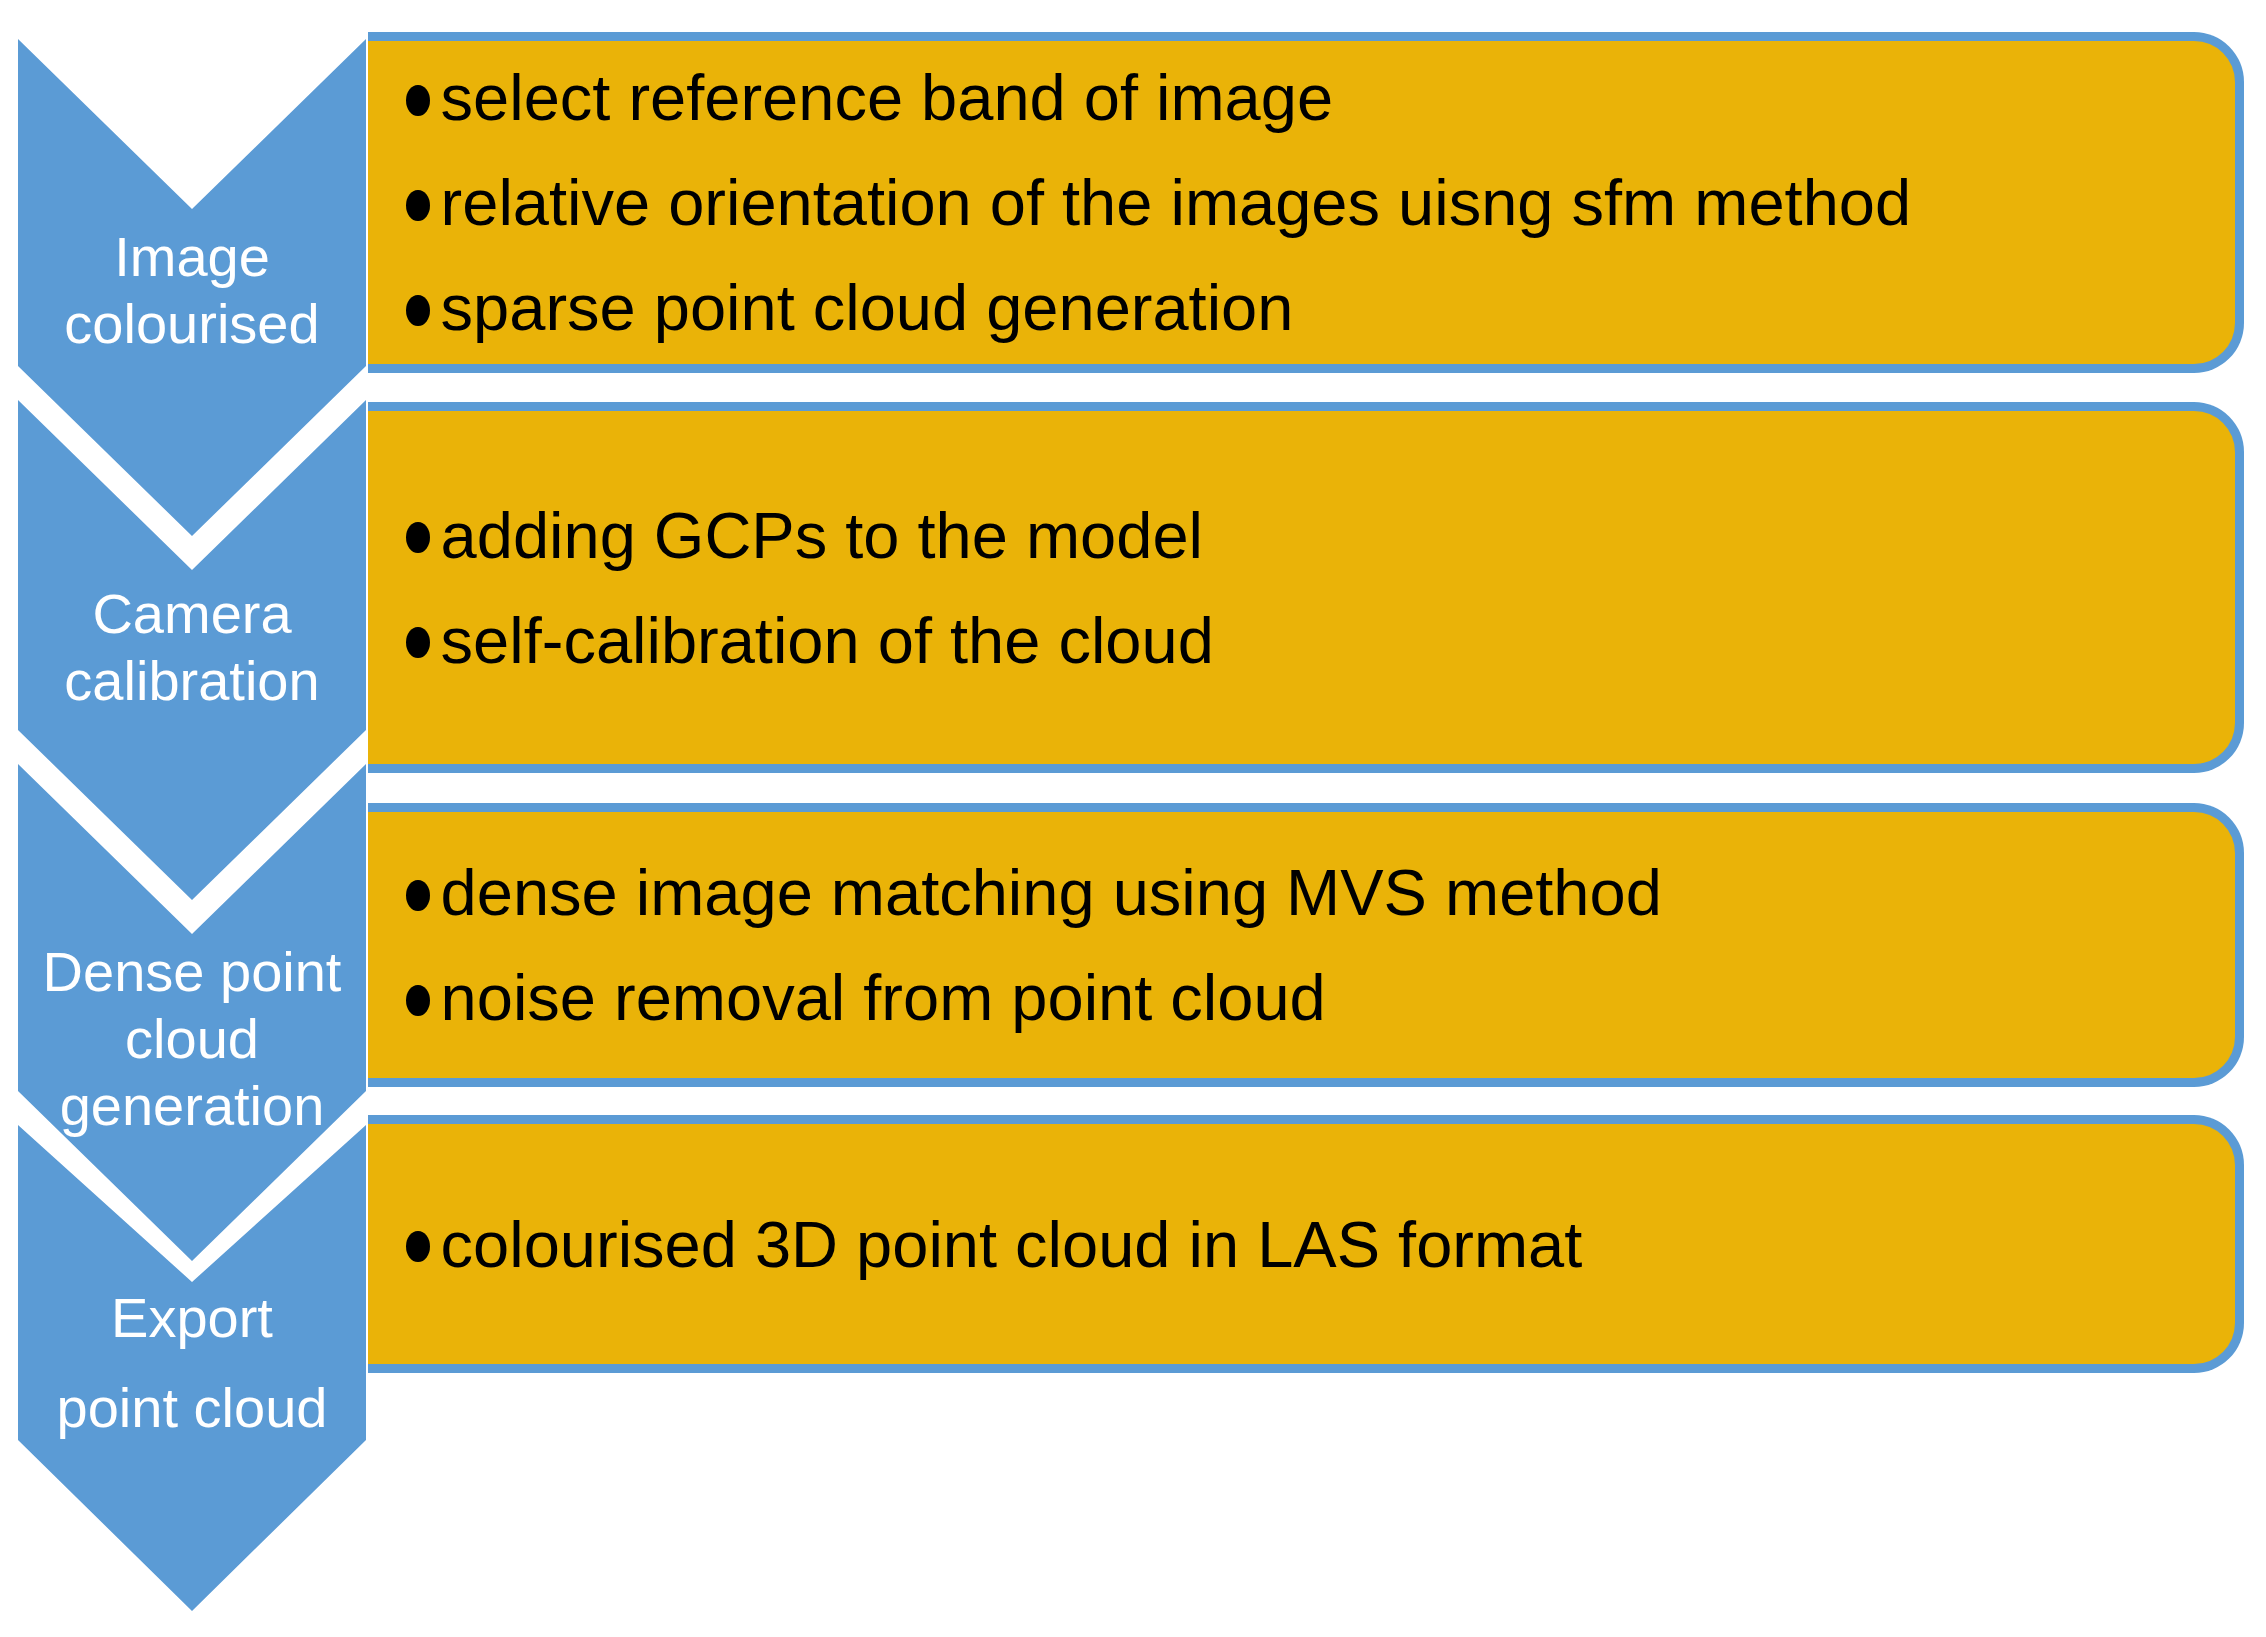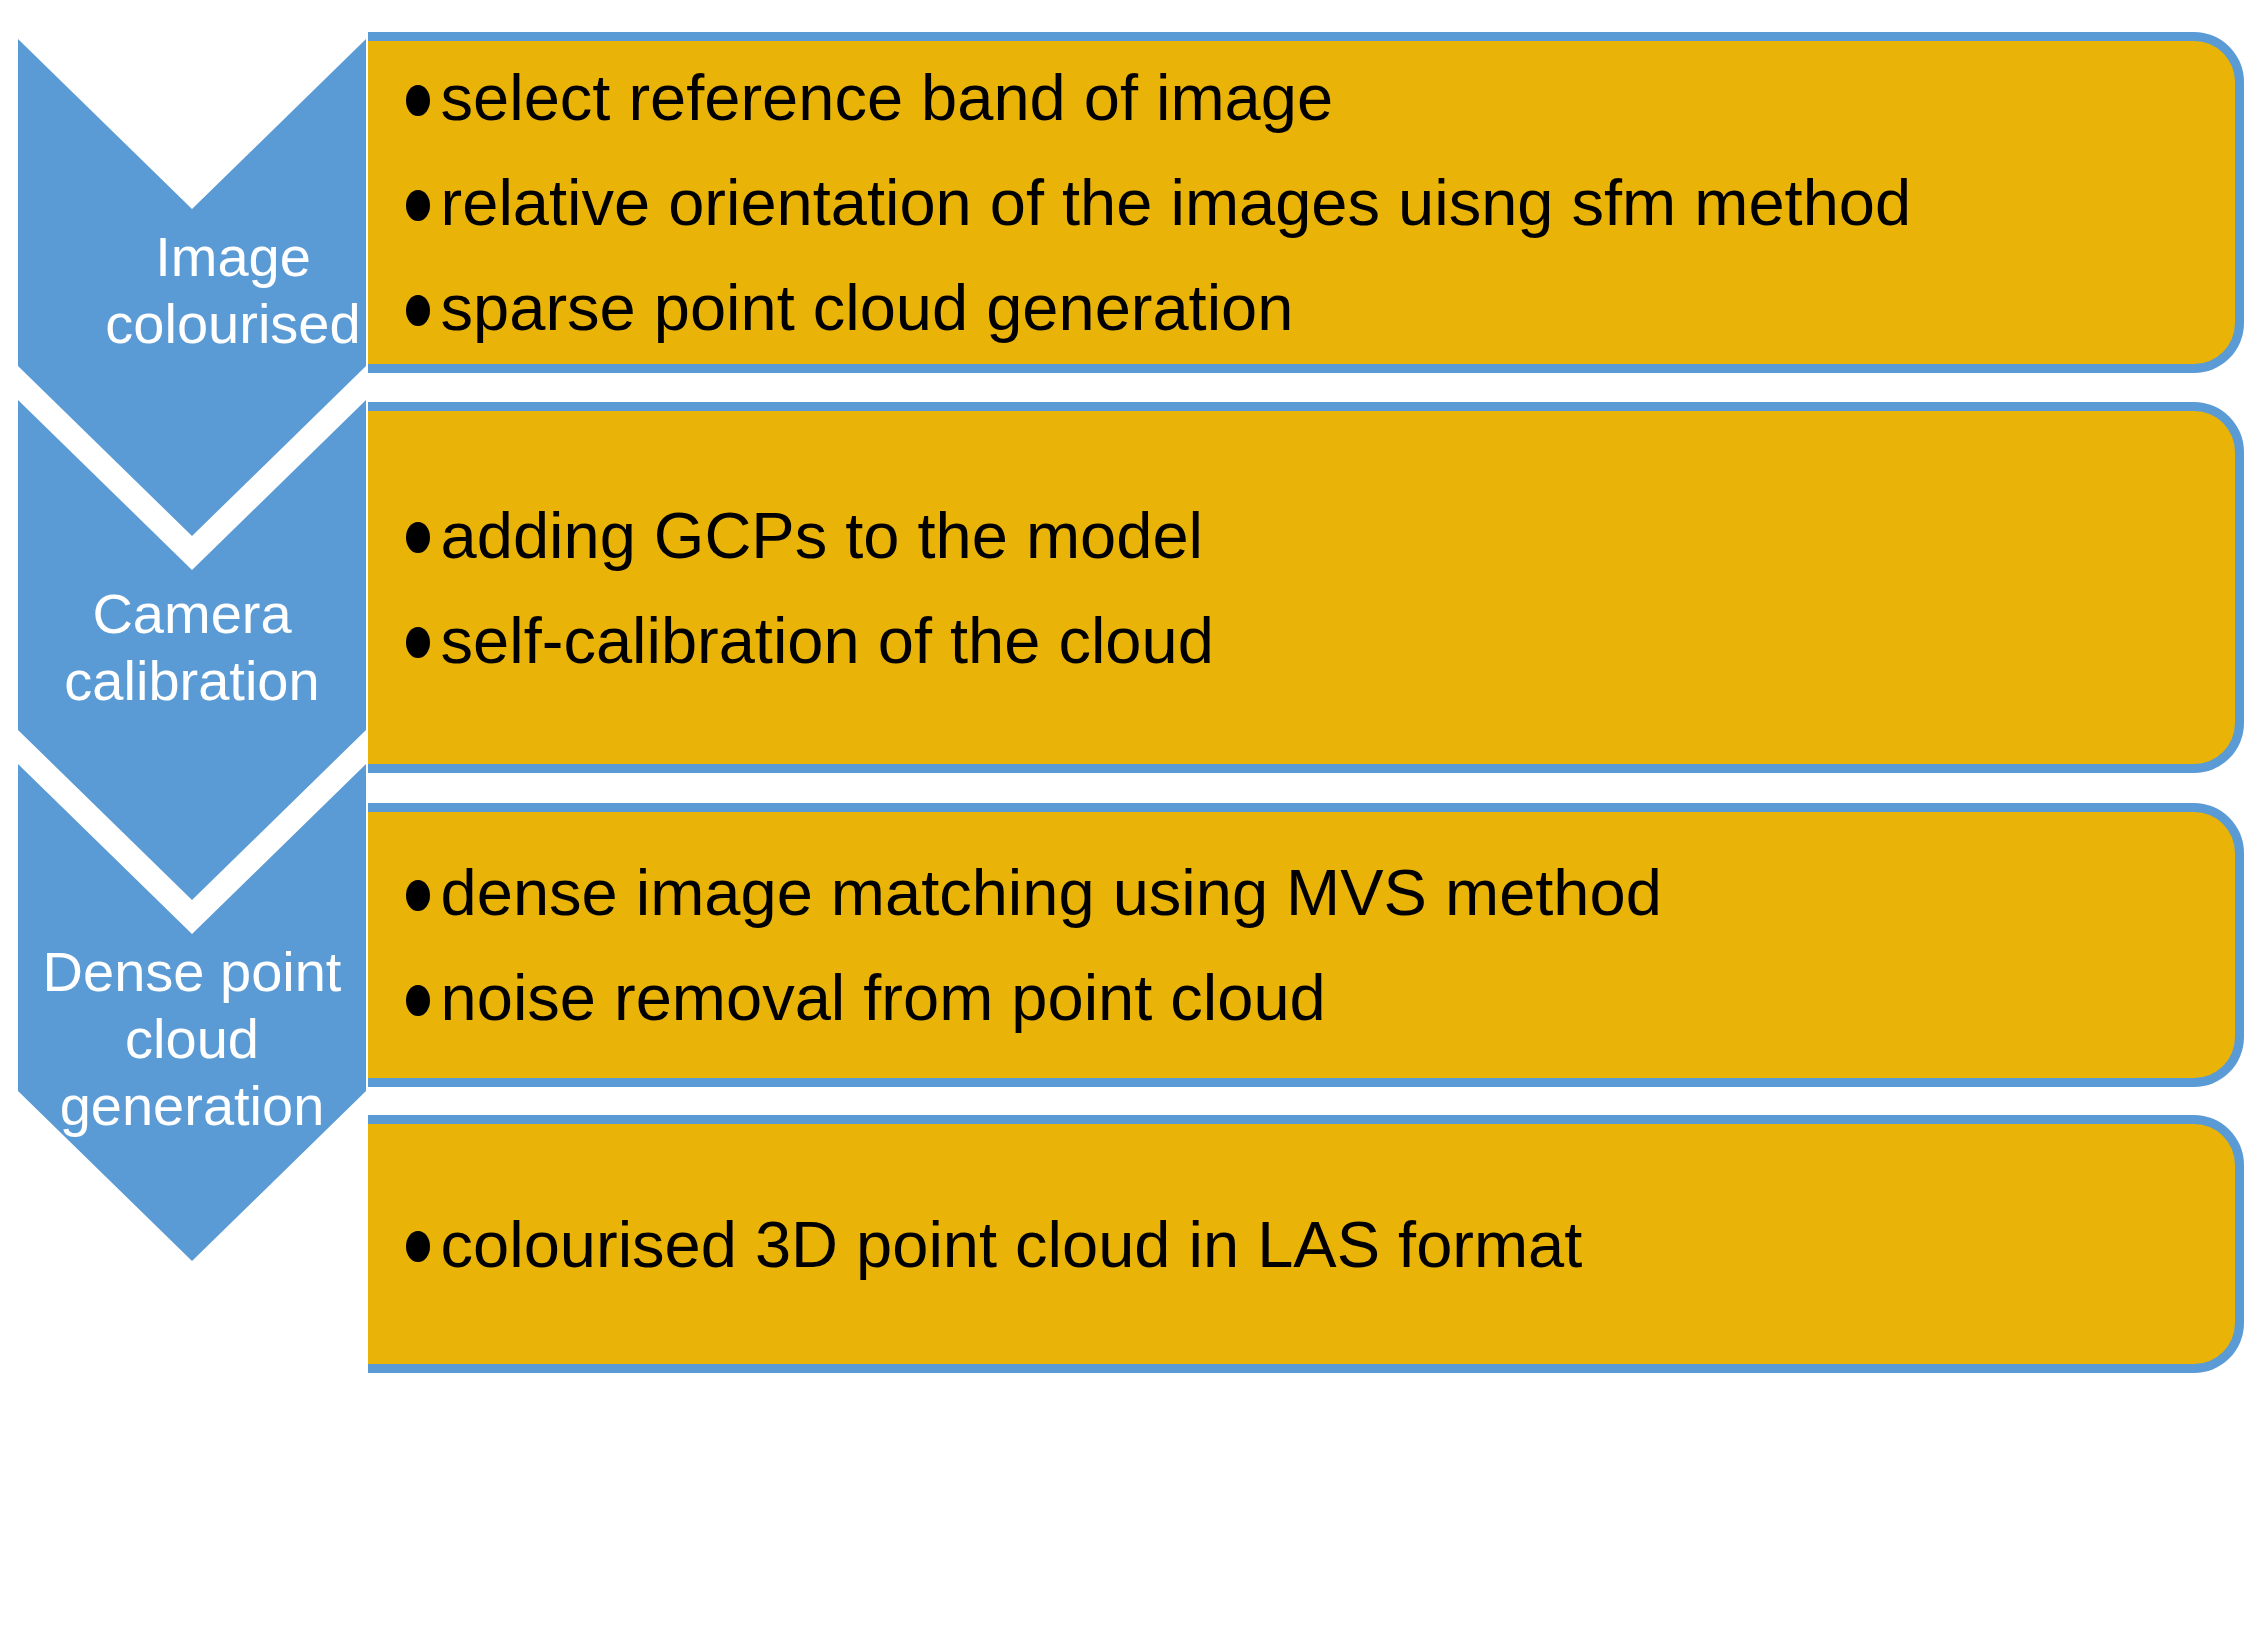--- a/index.html
+++ b/index.html
@@ -37,21 +37,21 @@
   }
   .chevron-label {
     position: absolute;
     left: 0; width: 100%;
     text-align: center;
     color: var(--label_text, #ffffff);
     font-size: 56px;
     line-height: 67px;
     letter-spacing: 0px;
   }
-  .chevron-1 .chevron-label { top: 184px; padding-left: 41px; }
+  .chevron-1 .chevron-label { top: 184px; }
   .chevron-2 .chevron-label { top: 180px; }
   .chevron-3 .chevron-label { top: 146px; margin-top: 28px; }
   .chevron-4 .chevron-label { top: 159px; }
   .chevron-4 .chevron-label .label-line + .label-line { margin-top: 23px; }
 
   
   .box {
     position: absolute;
     left: 368px;
     width: 1876px;
@@ -114,20 +114,26 @@
   </div>
 
   <div class="chevron chevron-3">
     <div class="chevron-label">
       <div class="label-line">Dense point</div>
       <div class="label-line">cloud</div>
       <div class="label-line">generation</div>
     </div>
   </div>
 
+  <div class="chevron chevron-4">
+    <div class="chevron-label">
+      <div class="label-line">Export</div>
+      <div class="label-line">point cloud</div>
+    </div>
+  </div>
 
   <div class="box box-1">
     <div class="bullets">
       <div class="bullet-line">
         <span class="dot"></span>
         <span class="bullet-text">select reference band of image</span>
       </div>
       <div class="bullet-line">
         <span class="dot"></span>
         <span class="bullet-text">relative orientation of the images uisng sfm method</span>

